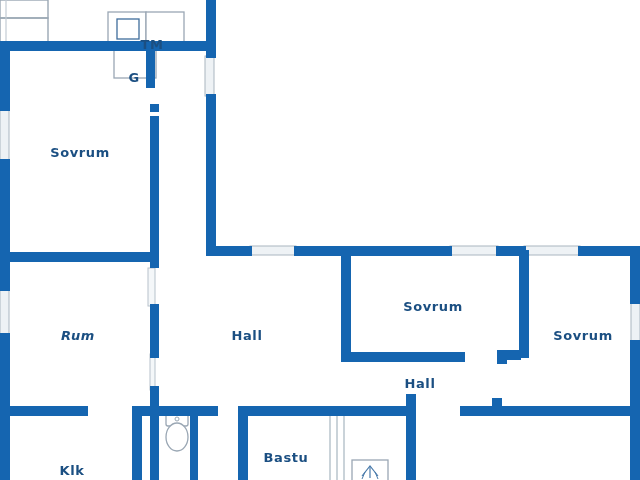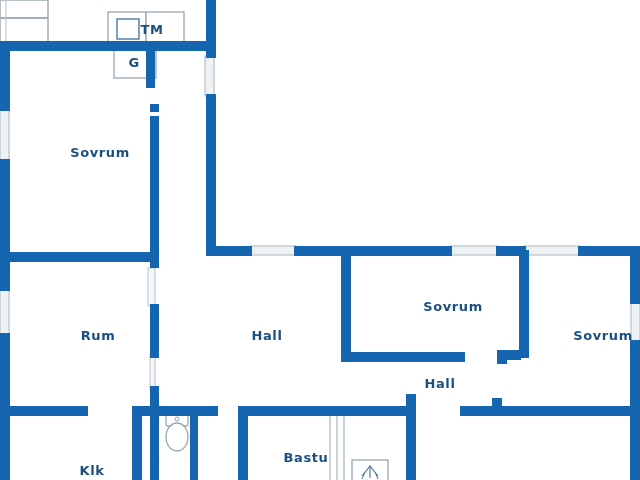--- a/index.html
+++ b/index.html
@@ -27,32 +27,32 @@
   }
   .room-label {
     position: absolute;
     color: #1b4f82;
     font-family: "DejaVu Sans", sans-serif;
     font-weight: bold;
     font-size: 13px;
     letter-spacing: 0.6px;
     white-space: nowrap;
     transform: translate(-50%, -50%);
-    margin-left: 20px;
     -webkit-font-smoothing: antialiased;
   }
   .appliance-label {
     position: absolute;
     color: #1b4f82;
     font-family: "DejaVu Sans", sans-serif;
     font-weight: bold;
     font-size: 13px;
     letter-spacing: 0.5px;
     white-space: nowrap;
     transform: translate(-50%, -50%);
+    margin-top: 15px;
   }
 </style>
 </head>
 <body>
 
 <div id="floorplan-root">
 
   <svg id="floorplan-svg" viewBox="0 0 640 480">
 
     <g>
@@ -165,21 +165,21 @@
       <rect x="132" y="406" width="10" height="74"></rect>
       <rect x="190" y="412" width="8" height="68"></rect>
 
       <rect x="150" y="416" width="9" height="64"></rect>
 
     </g>
 
   </svg>
 
   <div class="room-label" style="left:80px;  top:152px;">Sovrum</div>
-  <div class="room-label" style="left:78px;  top:335px;">Rum</div>
+  <div class="room-label" style="left:78px;  top:335px;font-style:italic;">Rum</div>
   <div class="room-label" style="left:72px;  top:470px;">Klk</div>
   <div class="room-label" style="left:247px; top:335px;">Hall</div>
   <div class="room-label" style="left:286px; top:457px;">Bastu</div>
   <div class="room-label" style="left:433px; top:306px;">Sovrum</div>
   <div class="room-label" style="left:420px; top:383px;">Hall</div>
   <div class="room-label" style="left:583px; top:335px;">Sovrum</div>
 
   <div class="appliance-label" style="left:152px; top:29px;">TM</div>
   <div class="appliance-label" style="left:134px; top:62px;">G</div>
 

